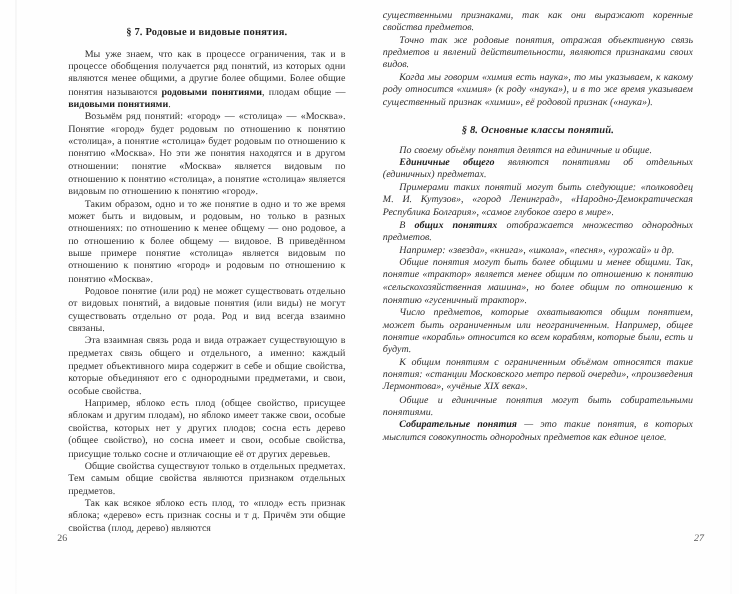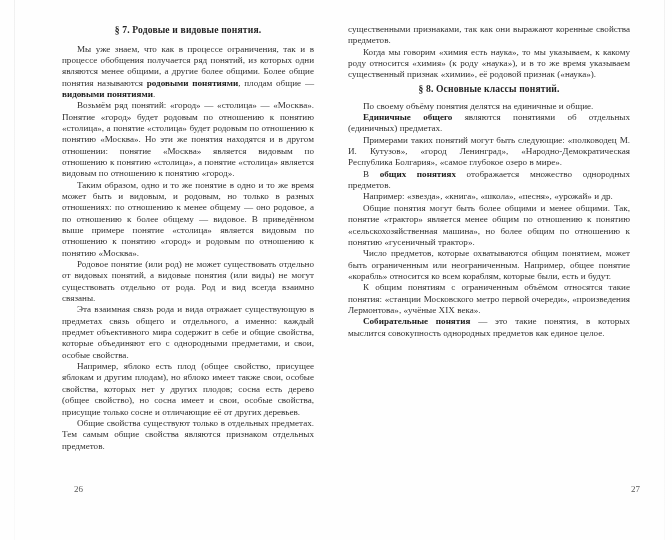--- a/index.html
+++ b/index.html
@@ -51,37 +51,38 @@
     position: relative;
     box-sizing: border-box;
     height: 540px;
   }
   .page-left {
     width: 336px;
     padding: 24px 22px 0px 62px;
   }
   .page-right {
     width: 336px;
-    padding: 24px 42px 0px 12px;
+    padding: 8px 42px 0px 12px;
+    font-style: italic;
   }
 
   .text-col {
     width: 100%;
   }
 
   .section-heading {
     text-align: center;
     font-weight: bold;
     font-size: 9.6px;
     letter-spacing: 0.15px;
     margin: 0 0 8.5px 0;
     color: #1e1e1e;
   }
   .section-heading.second {
-    margin-top: 2px;
+    margin-top: 14px;
     margin-bottom: 7px;
   }
 
   p.para {
     margin: 0;
     font-size: 9.1px;
     line-height: 11.35px;
     text-align: justify;
     text-indent: 15px;
     color: #2e2e2e;
@@ -96,21 +97,21 @@
     font-weight: bold;
     color: #1c1c1c;
   }
 
   .folio {
     position: absolute;
     bottom: 46px;
     font-size: 9px;
     color: #555;
   }
-  .folio-left { left: 74px; }
+  .folio-left { left: 52px; }
   .folio-right { right: 32px; }
 
   
   #spread {
     filter: contrast(0.97) brightness(1.01);
   }
 </style>
 </head>
 <body>
 
@@ -119,37 +120,40 @@
   <div class="page page-left">
     <h2 class="section-heading">§ 7. Родовые и видовые понятия.</h2>
     <div class="text-col" id="left-body">
         <p class="para"><span>Мы уже знаем, что как в процессе ограничения, так и в процессе обобщения получается ряд понятий, из которых одни являются менее общими, а другие более общими. Более общие понятия называются </span><b>родовыми понятиями</b><span>, плодам общие — </span><b>видовыми понятиями</b><span>.</span></p>
         <p class="para"><span>Возьмём ряд понятий: «город» — «столица» — «Москва». Понятие «город» будет родовым по отношению к понятию «столица», а понятие «столица» будет родовым по отношению к понятию «Москва». Но эти же понятия находятся и в другом отношении: понятие «Москва» является видовым по отношению к понятию «столица», а понятие «столица» является видовым по отношению к понятию «город».</span></p>
         <p class="para"><span>Таким образом, одно и то же понятие в одно и то же время может быть и видовым, и родовым, но только в разных отношениях: по отношению к менее общему — оно родовое, а по отношению к более общему — видовое. В приведённом выше примере понятие «столица» является видовым по отношению к понятию «город» и родовым по отношению к понятию «Москва».</span></p>
         <p class="para"><span>Родовое понятие (или род) не может существовать отдельно от видовых понятий, а видовые понятия (или виды) не могут существовать отдельно от рода. Род и вид всегда взаимно связаны.</span></p>
         <p class="para"><span>Эта взаимная связь рода и вида отражает существующую в предметах связь общего и отдельного, а именно: каждый предмет объективного мира содержит в себе и общие свойства, которые объединяют его с однородными предметами, и свои, особые свойства.</span></p>
         <p class="para"><span>Например, яблоко есть плод (общее свойство, присущее яблокам и другим плодам), но яблоко имеет также свои, особые свойства, которых нет у других плодов; сосна есть дерево (общее свойство), но сосна имеет и свои, особые свойства, присущие только сосне и отличающие её от других деревьев.</span></p>
         <p class="para"><span>Общие свойства существуют только в отдельных предметах. Тем самым общие свойства являются признаком отдельных предметов.</span></p>
+        <p class="para"><span>Так как всякое яблоко есть плод, то «плод» есть признак яблока; «дерево» есть признак сосны и т д. Причём эти общие свойства (плод, дерево) являются</span></p>
       </div>
     <div class="folio folio-left">26</div>
   </div>
 
   <div class="page page-right">
     <div class="text-col" id="right-body-top">
         <p class="para no-indent"><span>существенными признаками, так как они выражают коренные свойства предметов.</span></p>
+        <p class="para"><span>Точно так же родовые понятия, отражая объективную связь предметов и явлений действительности, являются признаками своих видов.</span></p>
         <p class="para"><span>Когда мы говорим «химия есть наука», то мы указываем, к какому роду относится «химия» (к роду «наука»), и в то же время указываем существенный признак «химии», её родовой признак («наука»).</span></p>
       </div>
     <h2 class="section-heading second">§ 8. Основные классы понятий.</h2>
     <div class="text-col" id="right-body">
         <p class="para"><span>По своему объёму понятия делятся на единичные и общие.</span></p>
         <p class="para"><b>Единичные общего</b><span> являются понятиями об отдельных (единичных) предметах.</span></p>
         <p class="para"><span>Примерами таких понятий могут быть следующие: «полководец М. И. Кутузов», «город Ленинград», «Народно‑Демократическая Республика Болгария», «самое глубокое озеро в мире».</span></p>
         <p class="para"><span>В </span><b>общих понятиях</b><span> отображается множество однородных предметов.</span></p>
         <p class="para"><span>Например: «звезда», «книга», «школа», «песня», «урожай» и др.</span></p>
         <p class="para"><span>Общие понятия могут быть более общими и менее общими. Так, понятие «трактор» является менее общим по отношению к понятию «сельскохозяйственная машина», но более общим по отношению к понятию «гусеничный трактор».</span></p>
         <p class="para"><span>Число предметов, которые охватываются общим понятием, может быть ограниченным или неограниченным. Например, общее понятие «корабль» относится ко всем кораблям, которые были, есть и будут.</span></p>
         <p class="para"><span>К общим понятиям с ограниченным объёмом относятся такие понятия: «станции Московского метро первой очереди», «произведения Лермонтова», «учёные XIX века».</span></p>
+        <p class="para"><span>Общие и единичные понятия могут быть собирательными понятиями.</span></p>
         <p class="para"><b>Собирательные понятия</b><span> — это такие понятия, в которых мыслится совокупность однородных предметов как единое целое.</span></p>
       </div>
     <div class="folio folio-right">27</div>
   </div>
 
 </div>
 
 </body></html>

